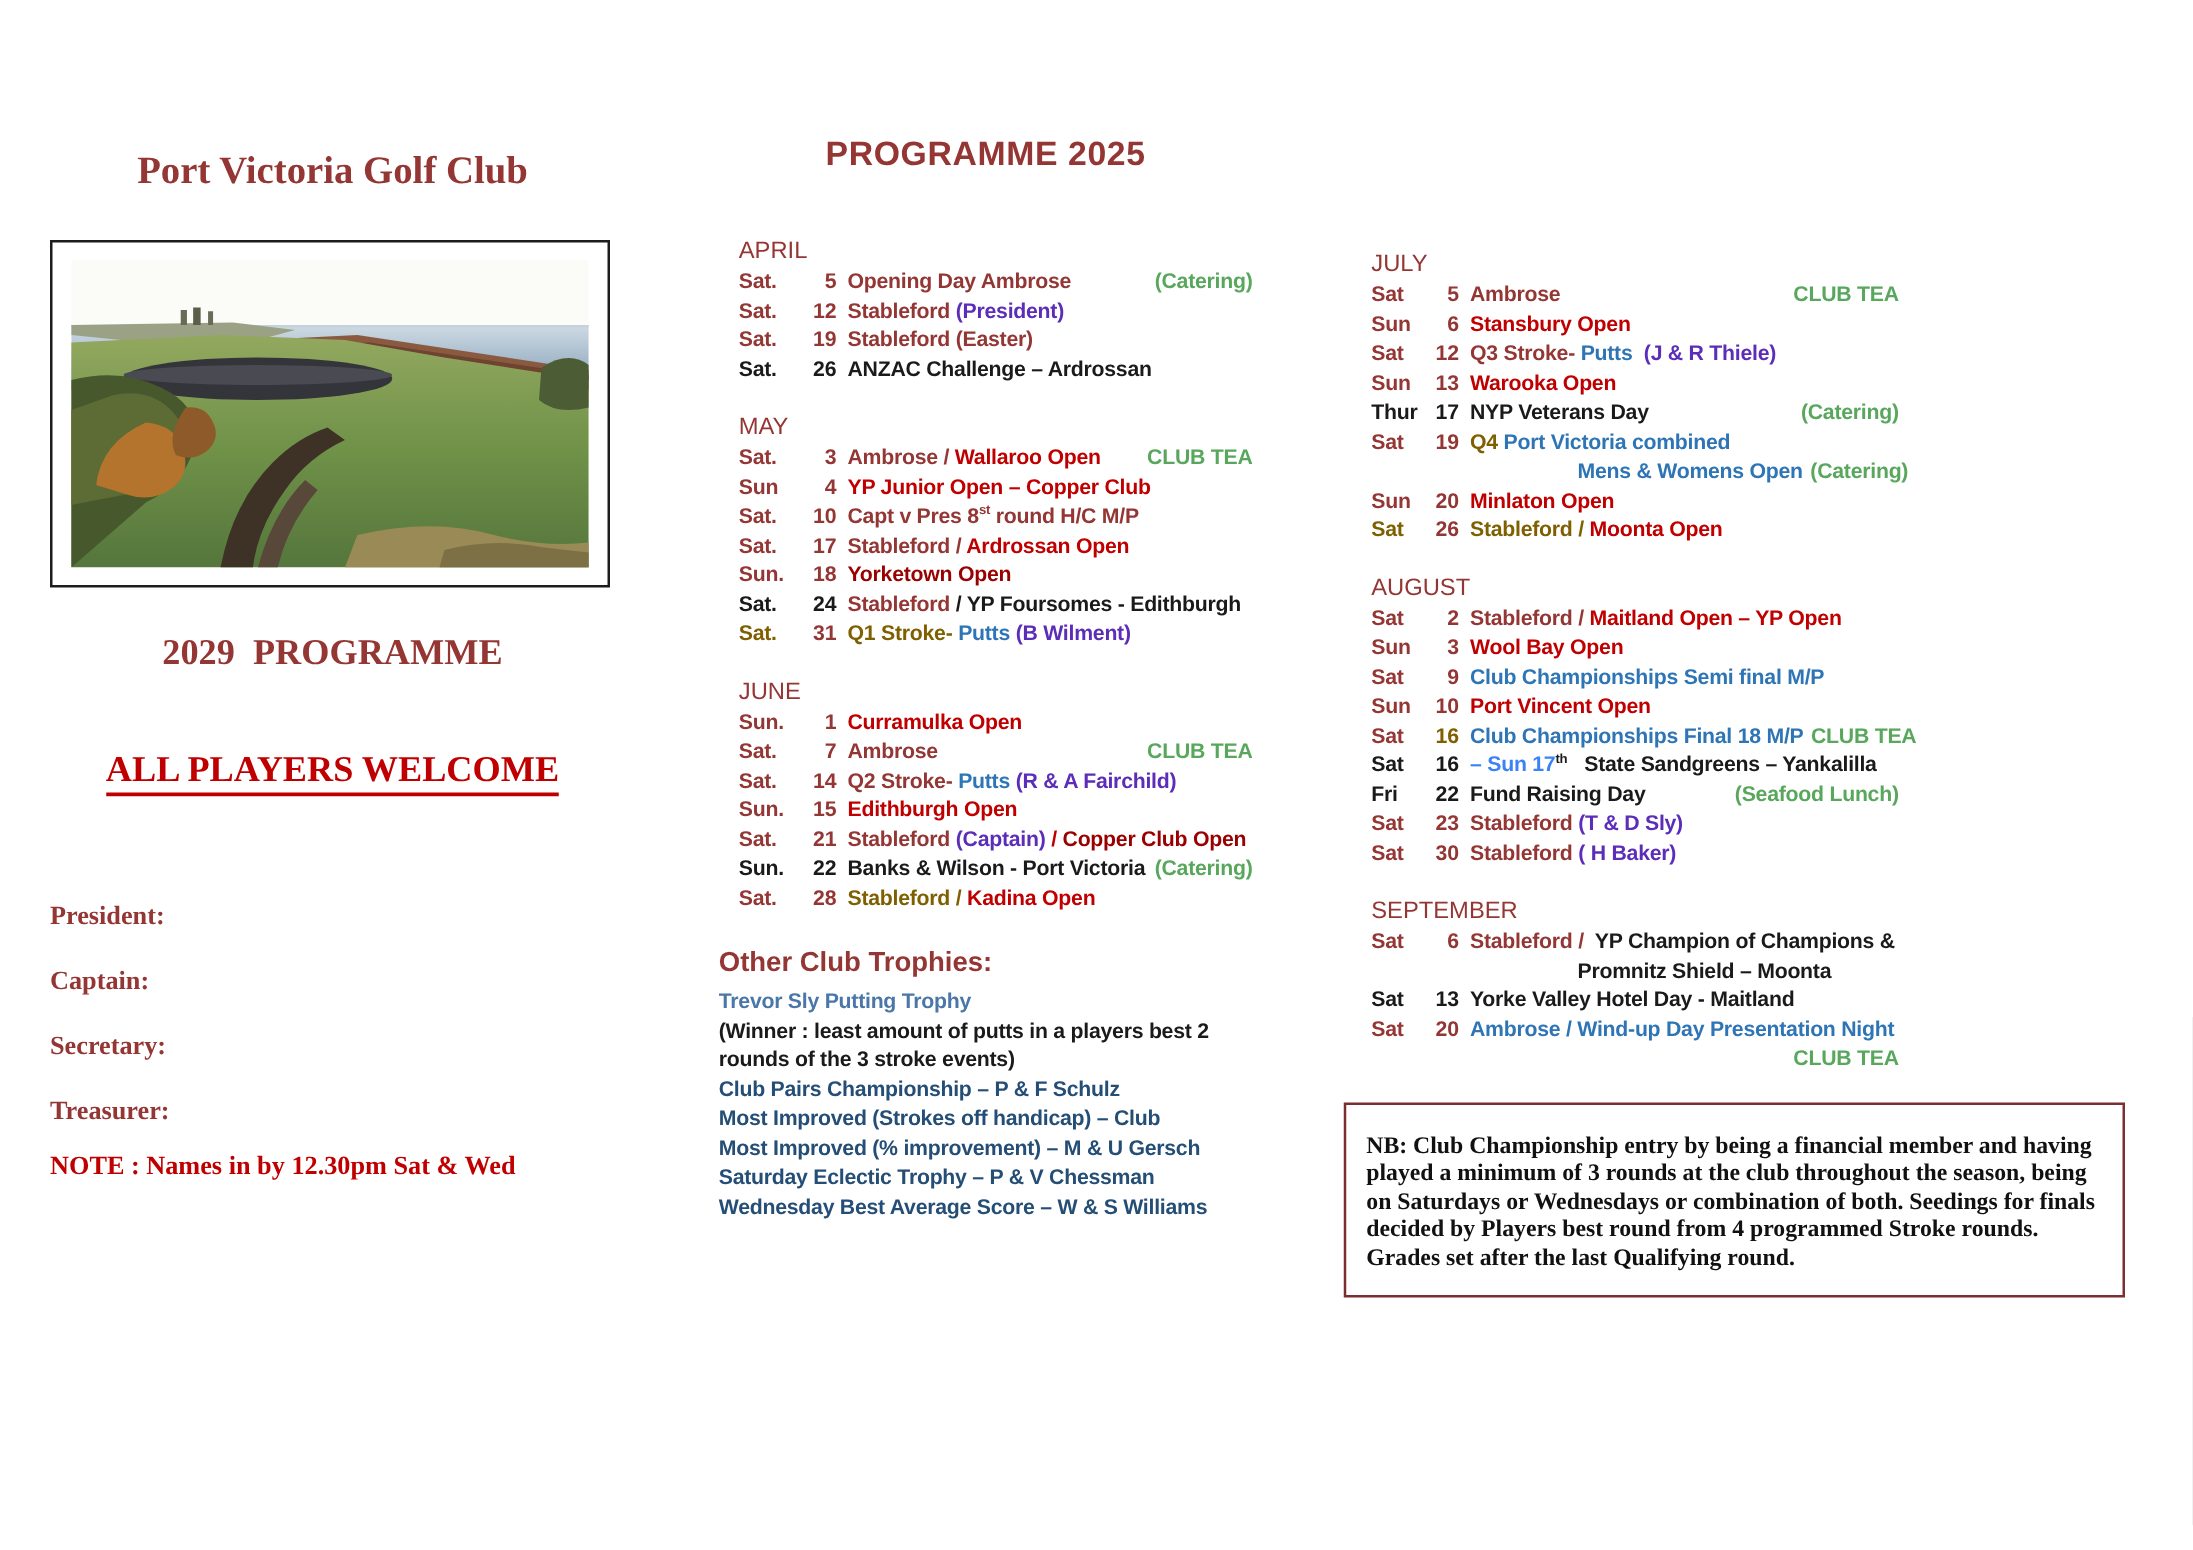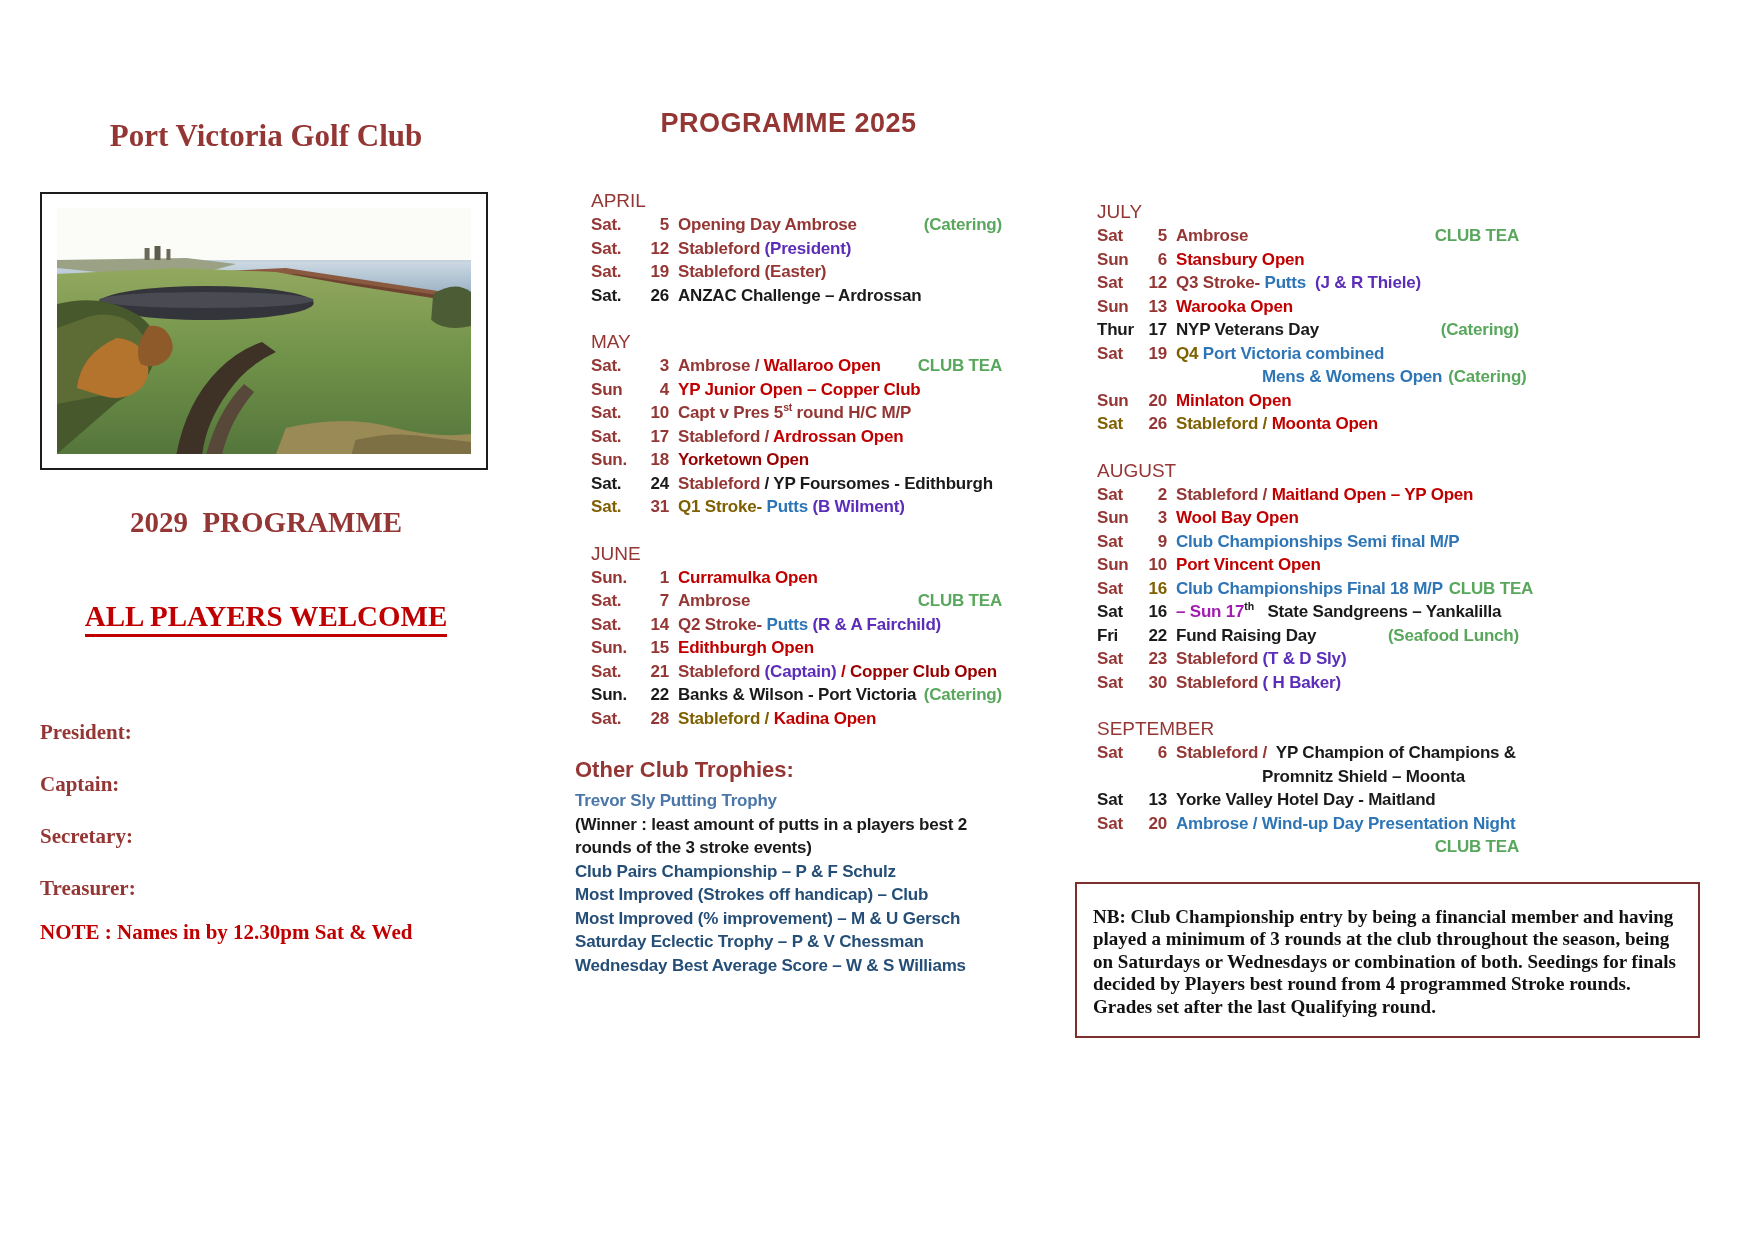--- a/index.html
+++ b/index.html
@@ -174,21 +174,21 @@
             <span class="tag" style="color: rgb(88, 167, 92);">CLUB TEA</span>
           </div>
           <div class="sched-row">
             <span class="day" style="color: rgb(148, 54, 52);">Sun</span>
             <span class="date" style="color: rgb(148, 54, 52);">4</span>
             <span class="desc"><span style="color: rgb(192, 0, 0);">YP Junior Open – Copper Club</span></span>
           </div>
           <div class="sched-row">
             <span class="day" style="color: rgb(148, 54, 52);">Sat.</span>
             <span class="date" style="color: rgb(148, 54, 52);">10</span>
-            <span class="desc"><span style="color: rgb(148, 54, 52);">Capt v Pres 5</span><sup style="color: rgb(148, 54, 52);">st</sup><span style="color: rgb(148, 54, 52);"> round H/C M/P</span></span>
+            <span class="desc"><span style="color: rgb(148, 54, 52);">Capt v Pres 8</span><sup style="color: rgb(148, 54, 52);">st</sup><span style="color: rgb(148, 54, 52);"> round H/C M/P</span></span>
           </div>
           <div class="sched-row">
             <span class="day" style="color: rgb(148, 54, 52);">Sat.</span>
             <span class="date" style="color: rgb(148, 54, 52);">17</span>
             <span class="desc"><span style="color: rgb(148, 54, 52);">Stableford / </span><span style="color: rgb(192, 0, 0);">Ardrossan Open</span></span>
           </div>
           <div class="sched-row">
             <span class="day" style="color: rgb(148, 54, 52);">Sun.</span>
             <span class="date" style="color: rgb(148, 54, 52);">18</span>
             <span class="desc"><span style="color: rgb(153, 0, 0);">Yorketown Open</span></span>
@@ -337,21 +337,21 @@
           </div>
           <div class="sched-row">
             <span class="day" style="color: rgb(148, 54, 52);">Sat</span>
             <span class="date" style="color: rgb(127, 96, 0);">16</span>
             <span class="desc"><span style="color: rgb(46, 117, 182);">Club Championships Final 18 M/P</span></span>
             <span class="tag" style="color: rgb(88, 167, 92);">CLUB TEA</span>
           </div>
           <div class="sched-row">
             <span class="day" style="color: rgb(26, 26, 26);">Sat</span>
             <span class="date" style="color: rgb(26, 26, 26);">16</span>
-            <span class="desc"><span style="color: #a21caf; margin-top: 15px;">– Sun 17</span><sup style="color: rgb(26, 26, 26);">th</sup><span style="color: rgb(26, 26, 26);">   State Sandgreens – Yankalilla</span></span>
+            <span class="desc"><span style="color: #3b82f6; margin-top: 15px;">– Sun 17</span><sup style="color: rgb(26, 26, 26);">th</sup><span style="color: rgb(26, 26, 26);">   State Sandgreens – Yankalilla</span></span>
           </div>
           <div class="sched-row">
             <span class="day" style="color: rgb(26, 26, 26);">Fri</span>
             <span class="date" style="color: rgb(26, 26, 26);">22</span>
             <span class="desc"><span style="color: rgb(26, 26, 26);">Fund Raising Day</span></span>
             <span class="tag" style="color: rgb(88, 167, 92);">(Seafood Lunch)</span>
           </div>
           <div class="sched-row">
             <span class="day" style="color: rgb(148, 54, 52);">Sat</span>
             <span class="date" style="color: rgb(148, 54, 52);">23</span>

